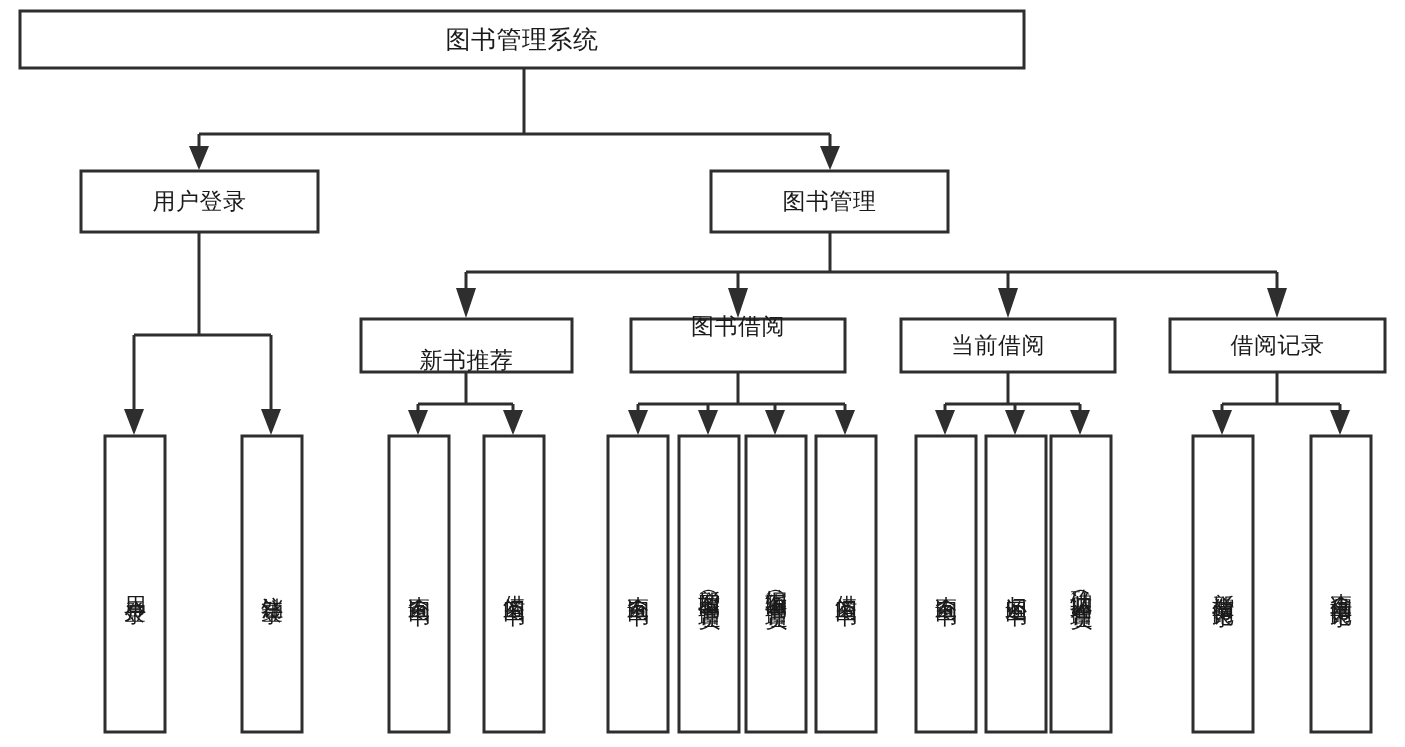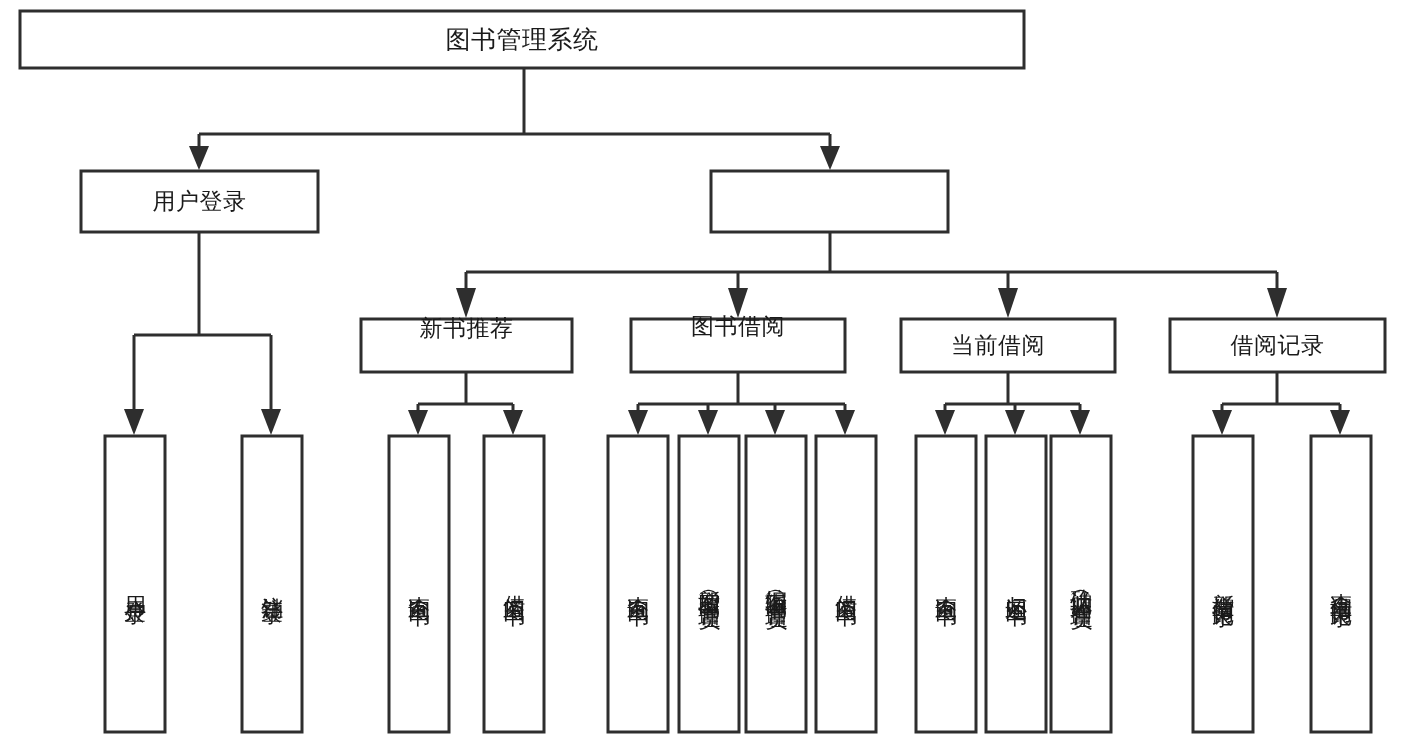--- a/index.html
+++ b/index.html
@@ -163,22 +163,23 @@
     <rect class="node-rect-leaf" x="916" y="436" width="60" height="296"></rect>
     <rect class="node-rect-leaf" x="986" y="436" width="60" height="296"></rect>
     <rect class="node-rect-leaf" x="1051" y="436" width="60" height="296"></rect>
     <rect class="node-rect-leaf" x="1193" y="436" width="60" height="296"></rect>
     <rect class="node-rect-leaf" x="1311" y="436" width="60" height="296"></rect>
   </svg>
 
   <div class="node-label" style="left:20px; top:11px; width:1004px; height:57px; font-size:25px;">图书管理系统</div>
 
   <div class="node-label" style="left:81px; top:171px; width:237px; height:61px;">用户登录</div>
+  <div class="node-label" style="left:711px; top:171px; width:237px; height:61px;">图书管理</div>
 
-  <div class="node-label" style="left:361px; top:302px; width:211px; height:53px;">新书推荐</div>
+  <div class="node-label" style="left:361px; top:334px; width:211px; height:53px;">新书推荐</div>
   <div class="node-label" style="left:631px; top:308px; width:214px; height:37px;border-radius:19px;">图书借阅</div>
   <div class="node-label" style="left:901px; top:319px; width:194px; height:53px;">当前借阅</div>
   <div class="node-label" style="left:1170px; top:319px; width:215px; height:53px;">借阅记录</div>
 
   <div class="node-label vertical" style="left:105px; top:436px; width:60px; height:296px;">用户登录</div>
   <div class="node-label vertical" style="left:242px; top:436px; width:60px; height:296px;">注销登录</div>
   <div class="node-label vertical" style="left:389px; top:436px; width:60px; height:296px;">查询图书</div>
   <div class="node-label vertical" style="left:484px; top:436px; width:60px; height:296px;">借阅图书</div>
   <div class="node-label vertical" style="left:608px; top:436px; width:60px; height:296px;">查询图书</div>
   <div class="node-label vertical" style="left:679px; top:436px; width:60px; height:296px;">新增图书（管理员）</div>

